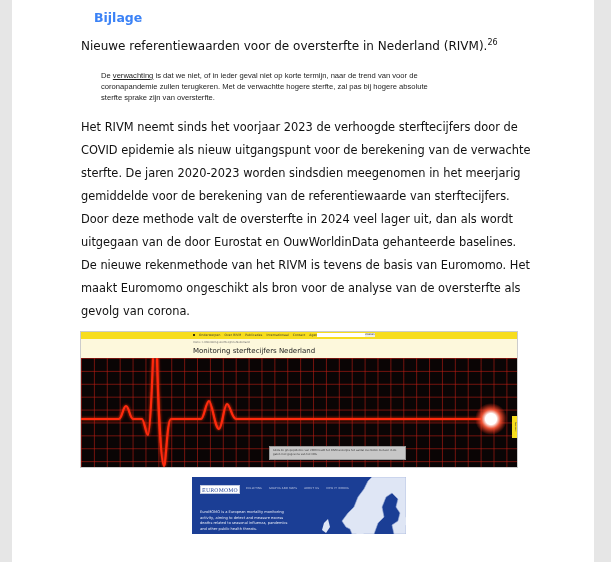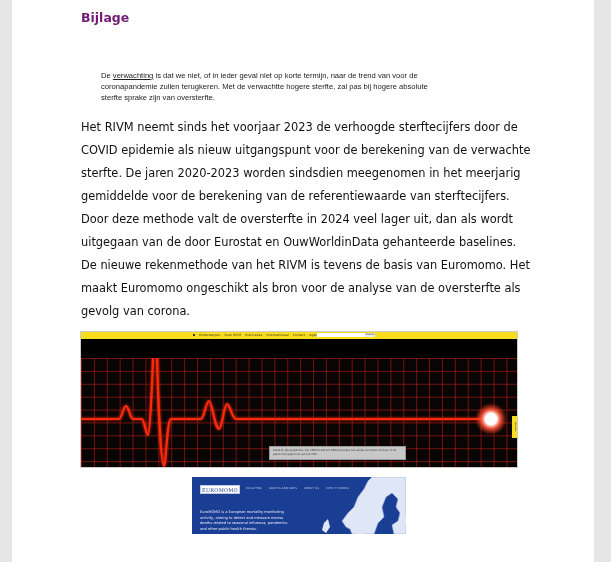--- a/index.html
+++ b/index.html
@@ -7,22 +7,22 @@
     width: 611px; height: 562px; overflow: hidden;
     background: #e6e6e6;
     font-family: "DejaVu Sans", sans-serif;
     position: relative;
   }
   .page {
     position: absolute; left: 12px; top: 0; width: 582px; height: 562px;
     background: #ffffff;
   }
   .heading {
-    position: absolute; left: 69px; top: 10px;
-    font-size: 12.5px; font-weight: bold; color: #701a75;
+    position: absolute; left: 82px; top: 10px;
+    font-size: 12.5px; font-weight: bold; color: #3b82f6;
     font-family: "DejaVu Sans", sans-serif;
     text-align: center;
   }
   .subtitle {
     position: absolute; left: 69px; top: 38px;
     font-size: 12px; color: #111; white-space: nowrap;
   }
   .subtitle sup { font-size: 8px; vertical-align: 5px; }
   .quote {
     position: absolute; left: 89px; top: 70px; width: 330px;
@@ -99,34 +99,41 @@
     position: absolute; left: 8px; top: 33px; width: 95px;
     font-size: 3.6px; line-height: 5.6px; color: #e8ecf7;
   }
   .euro-map { position: absolute; left: 120px; top: 0; }
 </style>
 </head>
 <body>
 
 <div class="page">
   <div class="heading">Bijlage</div>
+  <div class="subtitle">
+    <span>Nieuwe referentiewaarden voor de oversterfte in Nederland (RIVM).</span><sup>26</sup>
+  </div>
 
   <div class="quote">
     <span>De </span><u>verwachting</u><span> is dat we niet, of in ieder geval niet op korte termijn, naar de trend van voor de coronapandemie zullen terugkeren. Met de verwachtte hogere sterfte, zal pas bij hogere absolute sterfte sprake zijn van oversterfte.</span>
   </div>
 
   <div class="body-text">Het RIVM neemt sinds het voorjaar 2023 de verhoogde sterftecijfers door de COVID epidemie als nieuw uitgangspunt voor de berekening van de verwachte sterfte. De jaren 2020-2023 worden sindsdien meegenomen in het meerjarig gemiddelde voor de berekening van de referentiewaarde van sterftecijfers. Door deze methode valt de oversterfte in 2024 veel lager uit, dan als wordt uitgegaan van de door Eurostat en OuwWorldinData gehanteerde baselines. De nieuwe rekenmethode van het RIVM is tevens de basis van Euromomo. Het maakt Euromomo ongeschikt als bron voor de analyse van de oversterfte als gevolg van corona.</div>
 
   <div class="rivm">
     <div class="rivm-nav">
       <div class="items">
         <i class="dot"></i><span>Onderwerpen</span><span>Over RIVM</span><span>Publicaties</span><span>Internationaal</span><span>Contact</span><span>Agenda</span>
       </div>
       <div class="rivm-search"></div>
       <div class="rivm-search-btn">Zoeken</div>
+    </div>
+    <div class="rivm-sub">
+      <div class="rivm-crumb">Home &gt; Monitoring sterftecijfers Nederland</div>
+      <div class="rivm-title">Monitoring sterftecijfers Nederland</div>
     </div>
     <div class="ecg">
       <svg width="436" height="109" viewBox="0 0 436 109">
         <defs>
           <filter id="glow" x="-20%" y="-20%" width="140%" height="140%">
             <feGaussianBlur stdDeviation="1.6" result="b"></feGaussianBlur>
             <feMerge>
                 <feMergeNode in="b"></feMergeNode>
                 <feMergeNode in="SourceGraphic"></feMergeNode>
               </feMerge>

